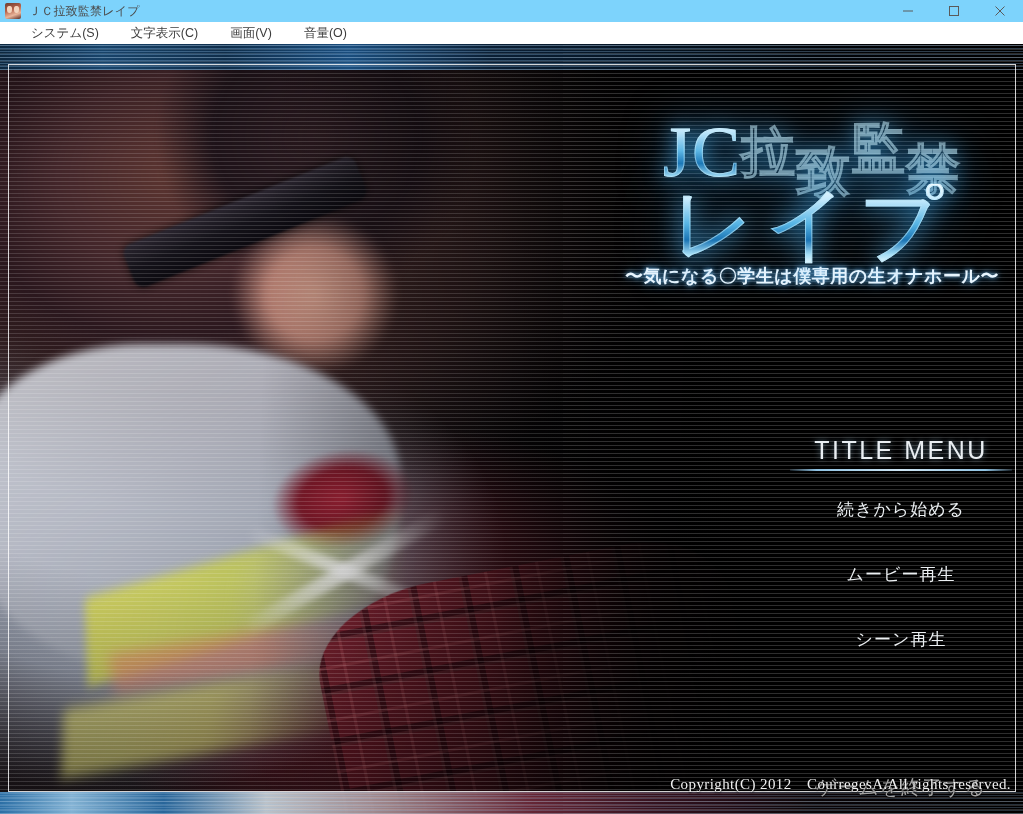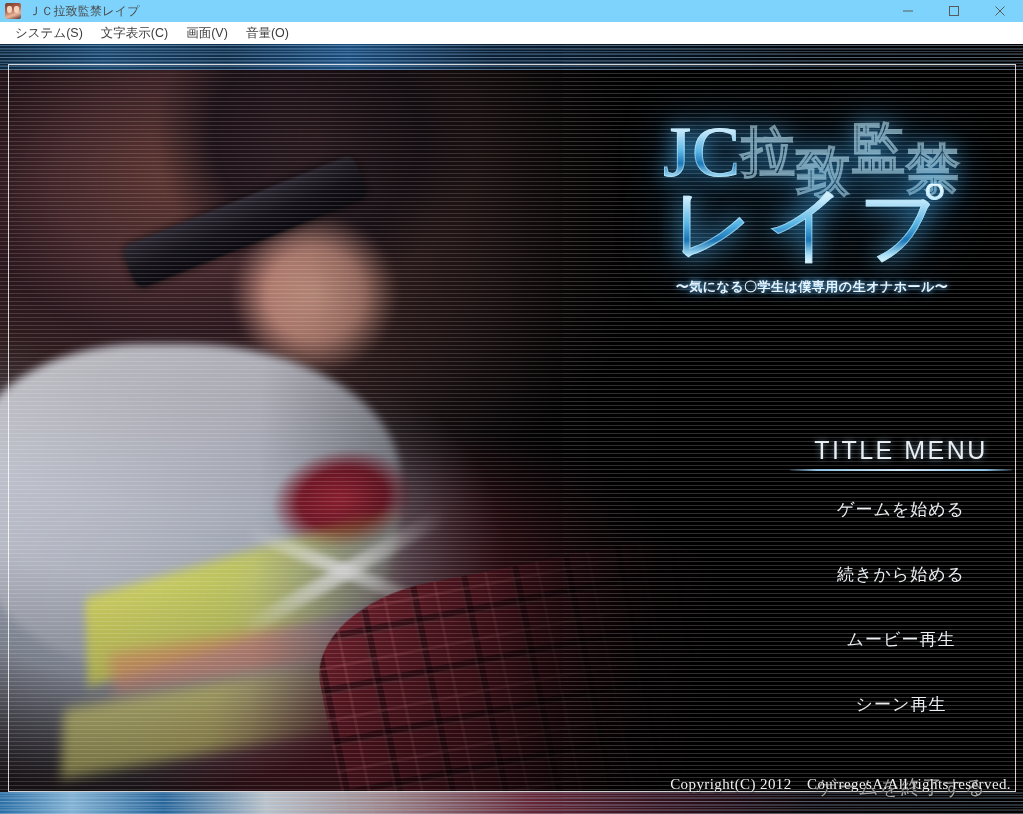--- a/index.html
+++ b/index.html
@@ -63,23 +63,24 @@
     color: #5a5a5a;
   }
   .wbtn svg { display: block; }
 
   .menubar {
     height: 22px;
     flex: 0 0 22px;
     background: #ffffff;
     display: flex;
     align-items: center;
-    padding-left: 6px;
+    padding-left: 22px;
     position: relative;
     z-index: 20;
+    gap: 14px;
   }
   .menu-item {
     font-size: 12.5px;
     color: #3c3c3c;
     padding: 2px 9px;
     white-space: nowrap;
   }
 
   
   .game {
@@ -314,23 +315,23 @@
     letter-spacing: 10px;
     background: linear-gradient(180deg, #f4fcff 0%, #c4e9fc 20%, #56b4e4 50%, #1a74b4 70%, #a5def6 88%, #eafaff 100%);
     -webkit-background-clip: text;
     background-clip: text;
     color: transparent;
     -webkit-text-stroke: 1px rgba(190,236,255,.6);
     filter: drop-shadow(0 0 12px rgba(70,180,245,.9)) drop-shadow(0 0 26px rgba(40,140,220,.5));
     white-space: nowrap;
   }
   .logo-sub {
-    margin-top: 14px;
+    margin-top: 0;
     font-family: "DejaVu Sans", sans-serif;
-    font-size: 13px;
+    font-size: 18px;
     font-weight: 700;
     color: #e9f6ff;
     letter-spacing: .5px;
     text-shadow: 0 0 5px rgba(120,200,255,.9), 0 0 12px rgba(60,150,220,.7), 0 1px 1px rgba(0,0,0,.9);
     white-space: nowrap;
   }
 
   
   .title-menu {
     position: absolute;
@@ -452,21 +453,20 @@
     <div class="logo">
       <div class="logo-line1"><span>JC</span><span class="kanji k1">拉</span><span class="kanji k2">致</span><span class="kanji k3">監</span><span class="kanji k4">禁</span></div>
       <div class="logo-line2">レイプ</div>
       <div class="logo-sub">〜気になる〇学生は僕専用の生オナホール〜</div>
     </div>
 
     <div class="title-menu">
       <div class="tm-heading">TITLE MENU</div>
       <div class="tm-rule"></div>
       <div class="tm-list">
-        <div class="tm-item">ゲームを始める</div>
         <div class="tm-item">続きから始める</div>
         <div class="tm-item">ムービー再生</div>
         <div class="tm-item">シーン再生</div>
       </div>
     </div>
 
     <div class="tm-quit">ゲームを終了する</div>
 
     <div class="copyright">Copyright(C) 2012　CourregesA.All rights reserved.</div>
 

